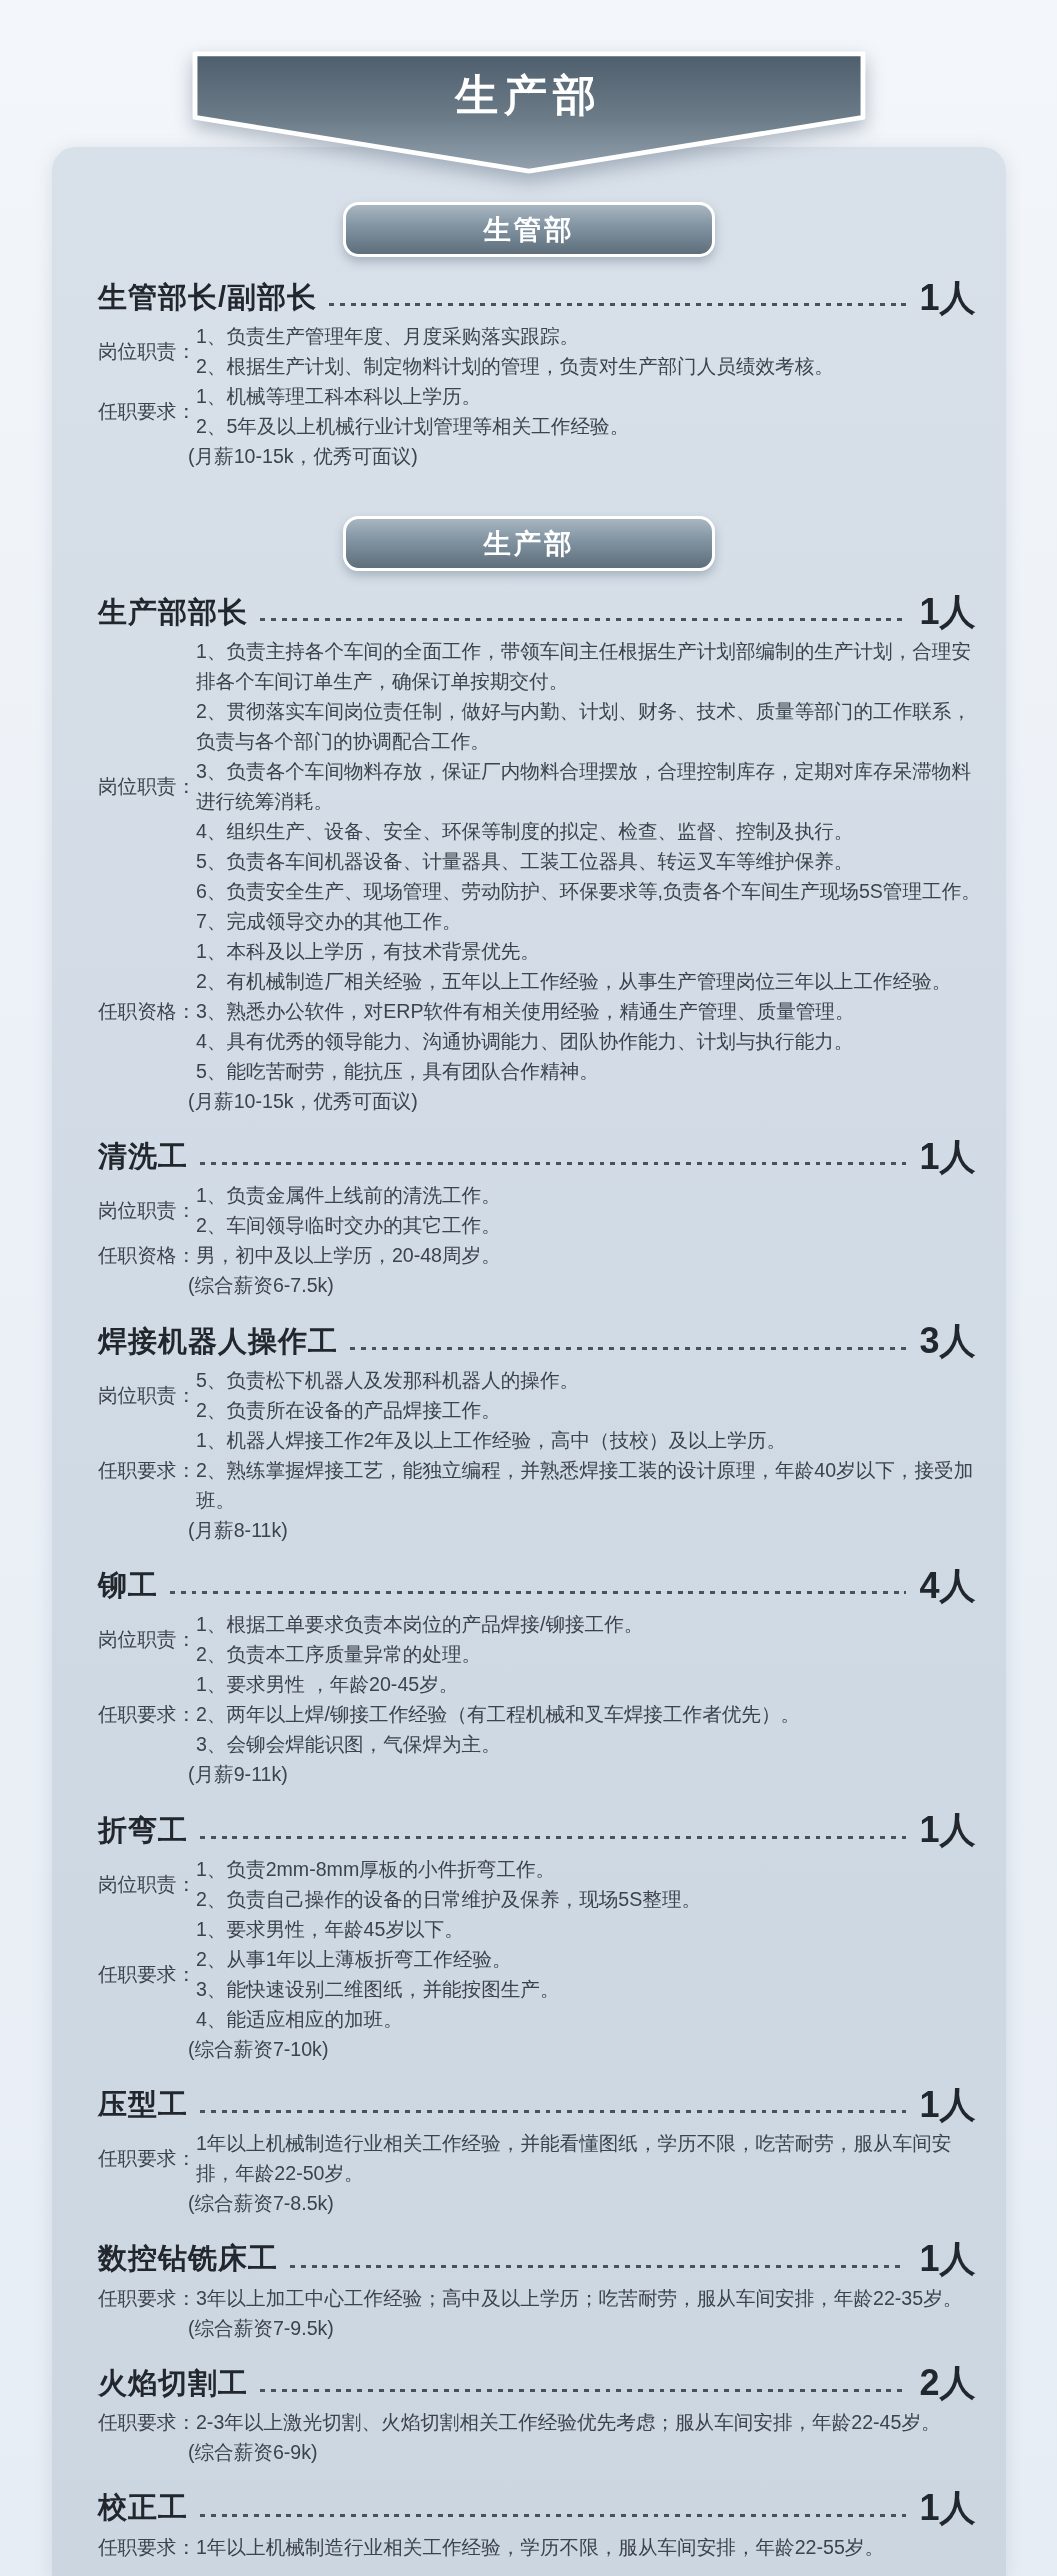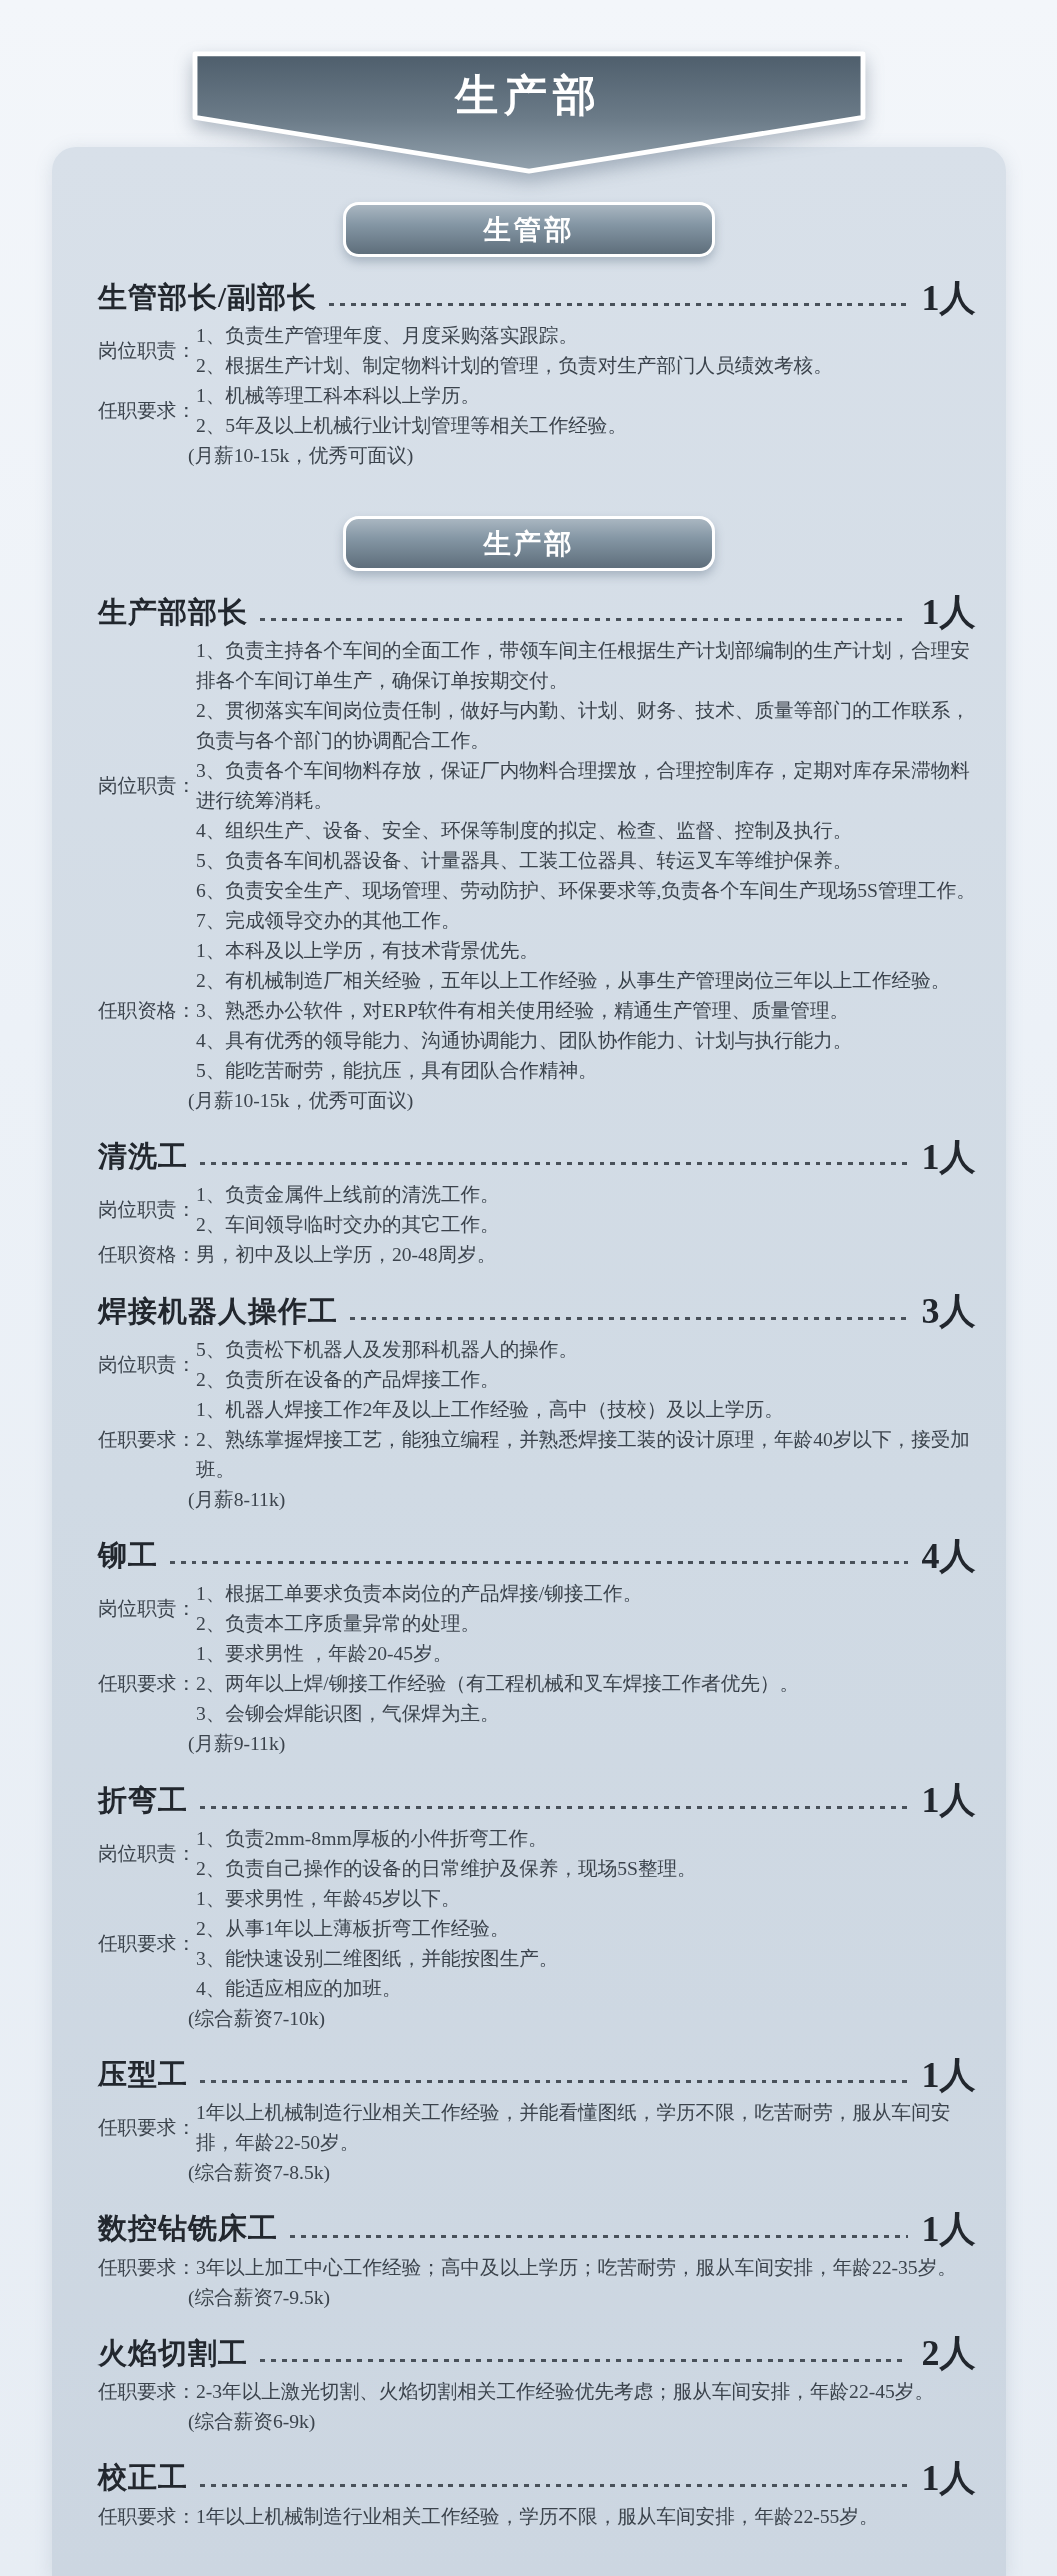--- a/index.html
+++ b/index.html
@@ -43,21 +43,21 @@
     background: linear-gradient(180deg, #a9b6c1 0%, #8496a4 40%, #5e6e7b 100%);
     box-shadow: 0 4.9px 9.8px rgba(80,100,120,0.35);
     display: flex; align-items: center; justify-content: center;
     box-sizing: border-box;
   }
   .group:first-child .badge { margin-top: 55px; }
   .group + .group .badge { margin-top: 45px; }
   .badge-label {
     color: #ffffff; font-size: 27.4px; font-weight: bold; letter-spacing: 2.9px;
   }
-  .jobs { padding: 0 23.5px 0 46px; font-family: Liberation Serif, serif; }
+  .jobs { padding: 0 23.5px 0 46px; }
   .job { margin-top: 20.6px; }
   .job-header {
     display: flex; align-items: center;
     height: 41px; margin-bottom: 2.9px;
     padding-right: 6.9px;
   }
   .job-title {
     margin: 0;
     font-size: 29px; font-weight: bold;
     color: #22272e; letter-spacing: 1px;
@@ -173,20 +173,21 @@
                   <div class="sec-item">2、车间领导临时交办的其它工作。</div>
                 </div>
   </div>
 
   <div class="sec">
     <div class="sec-label">任职资格：</div>
     <div class="sec-items">
                   <div class="sec-item">男，初中及以上学历，20-48周岁。</div>
                 </div>
   </div>
+<div class="salary">(综合薪资6-7.5k)</div>
             </div>
   </article>
 
   <article class="job">
     <header class="job-header">
       <h2 class="job-title">焊接机器人操作工</h2>
       <div class="leader"></div>
       <div class="job-count">3人</div>
     </header>
     <div class="job-body">

